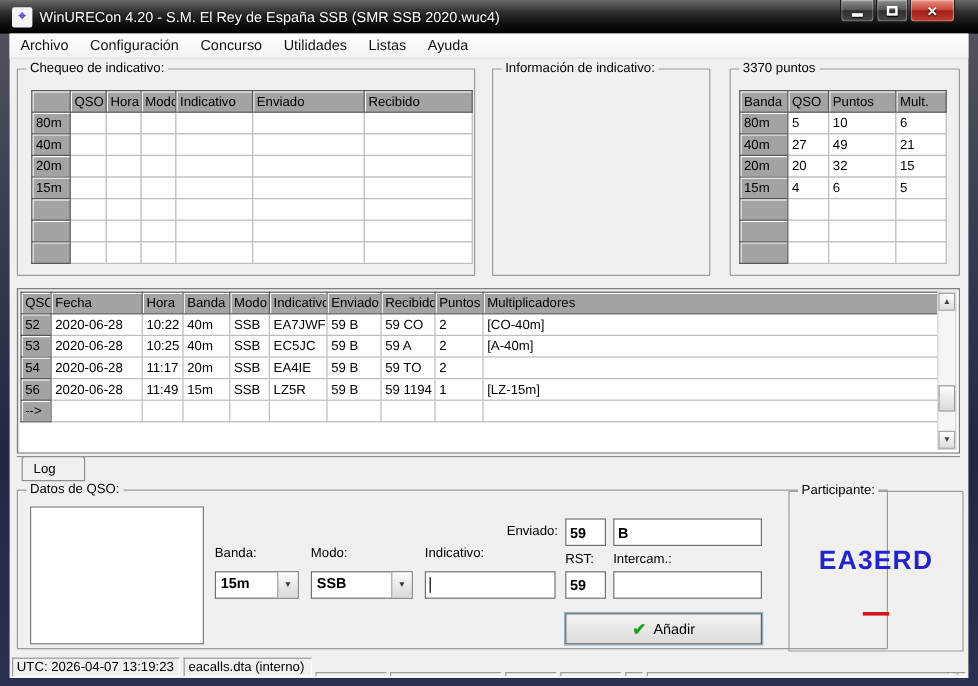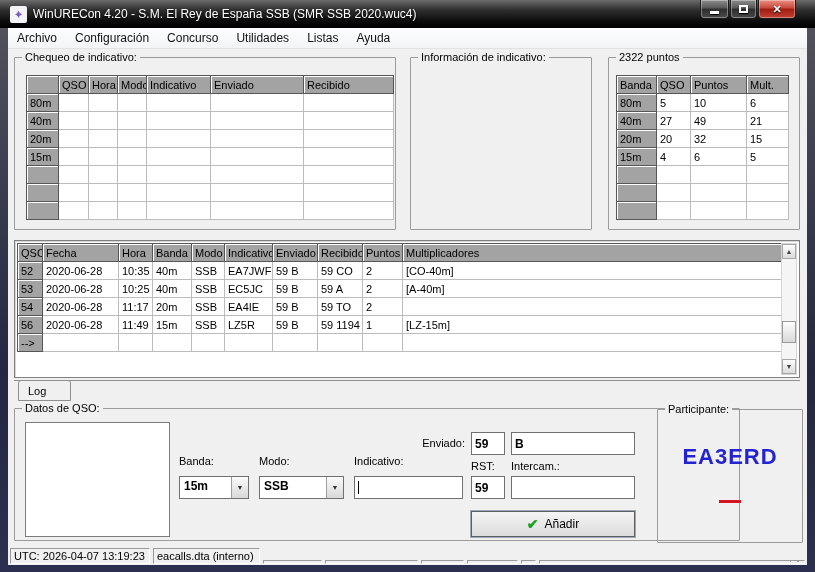--- a/index.html
+++ b/index.html
@@ -210,21 +210,21 @@
             </tr>
           </tbody>
       </table>
     </div>
 
     <div class="groupbox" style="left:402px;top:29px;width:182px;height:173px;">
       <div class="grouplabel">Información de indicativo:</div>
     </div>
 
     <div class="groupbox" style="left:600px;top:29px;width:192px;height:173px;">
-      <div class="grouplabel">2322 puntos</div>
+      <div class="grouplabel">3370 puntos</div>
       <table class="grid" style="position:absolute;left:7px;top:17px;width:172px;">
         <colgroup>
             <col style="width:40px">
             <col style="width:34px">
             <col style="width:56px">
             <col style="width:42px">
           </colgroup>
         <thead>
             <tr>
           <th>Banda</th>
@@ -305,21 +305,21 @@
           <th>Enviado</th>
           <th>Recibido</th>
           <th>Puntos</th>
           <th>Multiplicadores</th>
         </tr>
           </thead>
         <tbody>
             <tr>
               <td class="rowhdr">52</td>
               <td>2020-06-28</td>
-              <td>10:35</td>
+              <td>10:22</td>
               <td>40m</td>
               <td>SSB</td>
               <td>EA7JWF</td>
               <td>59 B</td>
               <td>59 CO</td>
               <td>2</td>
               <td>[CO-40m]</td>
             </tr>
             <tr>
               <td class="rowhdr">53</td>
@@ -412,21 +412,21 @@
       <input class="tbox" style="left: 496px; top: 67px; width: 124px;" value="">
 
       <button class="addbtn" style="left:456px;top:102px;width:164px;height:26px;">
         <span class="checkmark" style="color: rgb(31, 160, 31);">✔</span>
         <span>Añadir</span>
       </button>
     </div>
 
     <div class="groupbox" style="left:649px;top:381px;width:146px;height:134px;">
       <div class="grouplabel">Participante:</div>
-      <div class="callsign" style="margin-top: 34px; color: rgb(35, 35, 210);">EA3ERD</div>
+      <div class="callsign" style="margin-top: 44px; color: rgb(35, 35, 210);">EA3ERD</div>
       <div class="reddash" style="margin-top: 30px; background: rgb(212, 21, 32);"></div>
     </div>
 
     <div class="statusbar">
       <div class="spanel" style="width:140px;">UTC: 2026-04-07 13:19:23</div>
       <div class="spanel" style="width:107px;">eacalls.dta (interno)</div>
       <div class="spanel" style="width:59px;"></div>
       <div class="spanel" style="width:93px;"></div>
       <div class="spanel" style="width:43px;"></div>
       <div class="spanel" style="width:51px;"></div>

